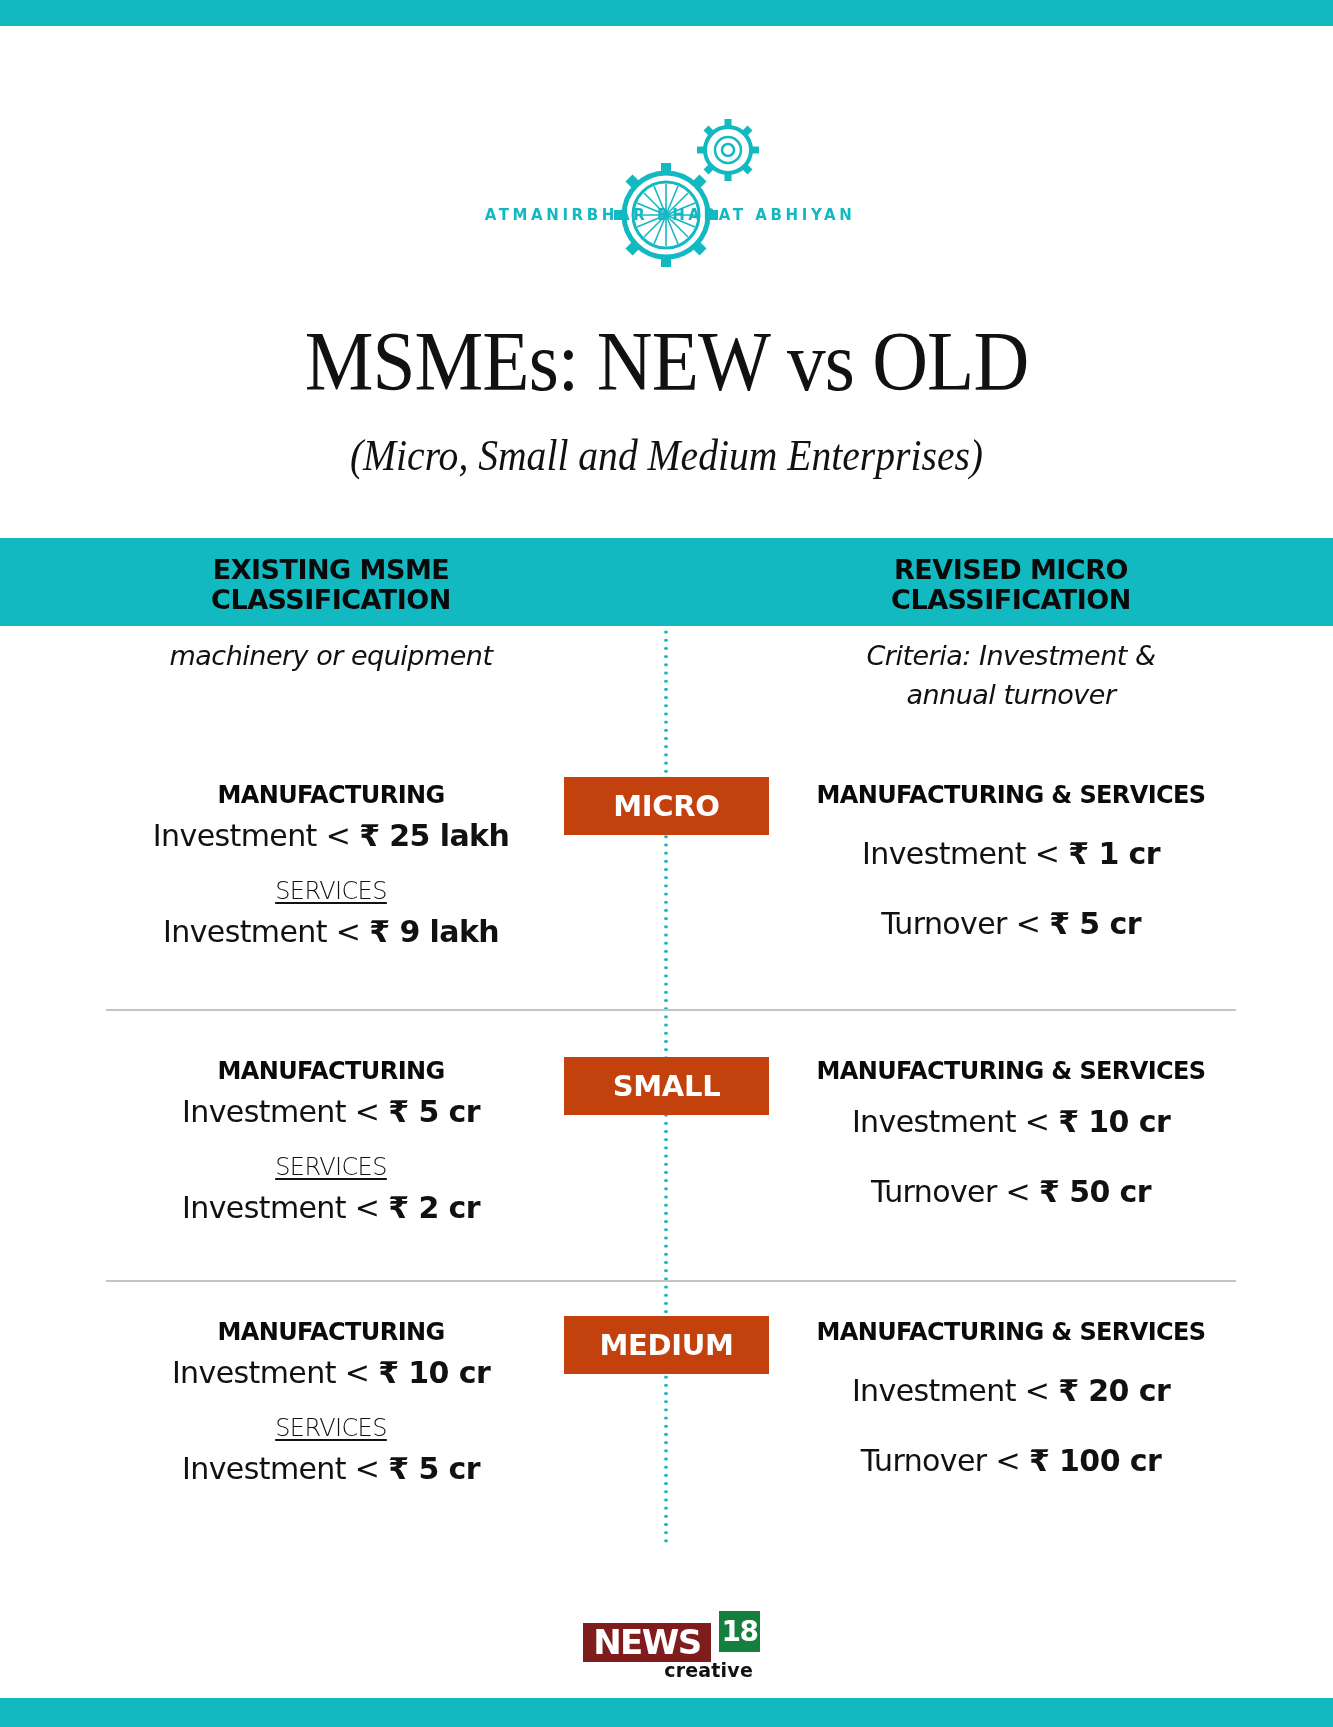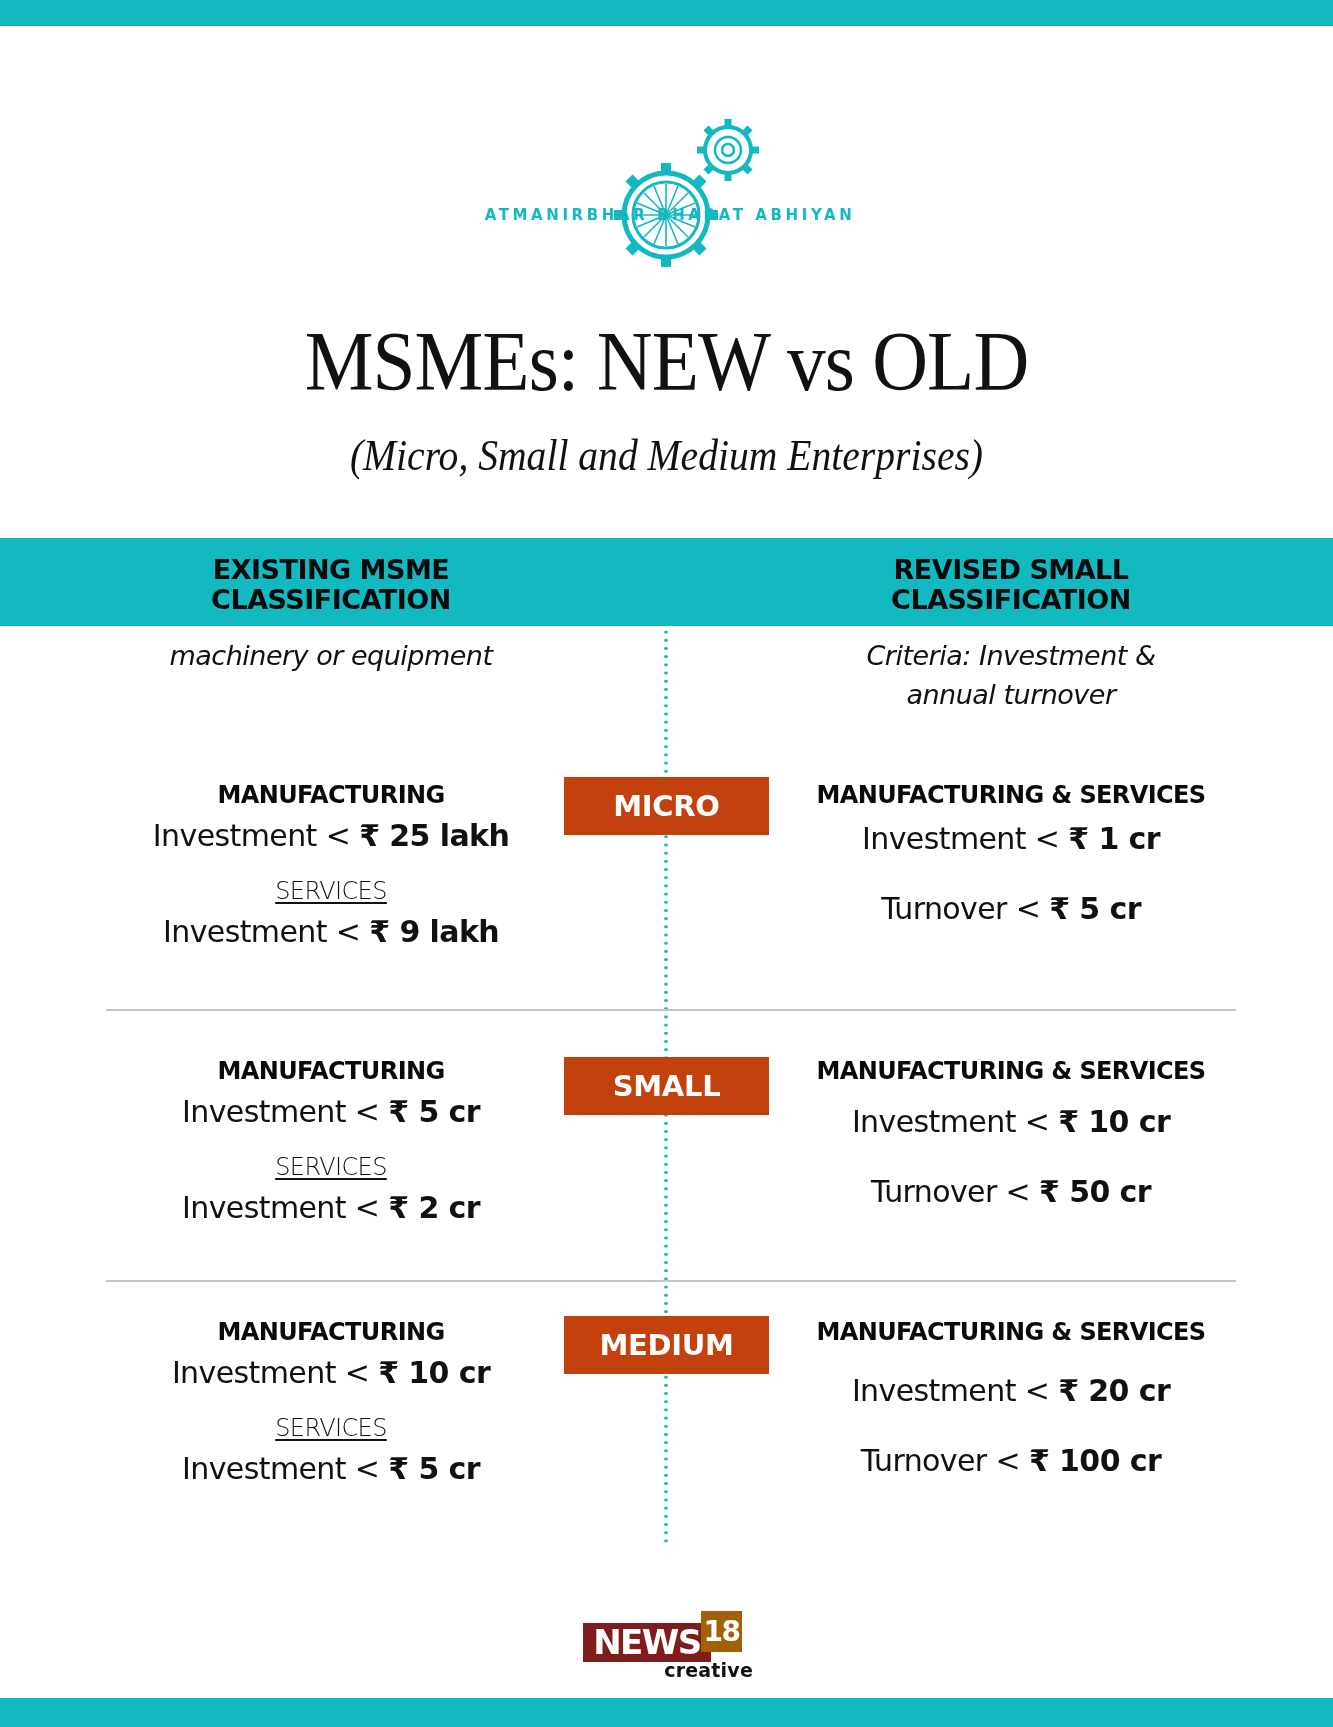--- a/index.html
+++ b/index.html
@@ -81,21 +81,21 @@
   .line .lbl { font-weight: normal; }
   .line .val { font-weight: bold; }
 
   .n18 { position: absolute; left: 583px; top: 1611px; width: 170px; height: 70px; }
   .n18-black {
     position: absolute; left: 0; top: 12px; width: 128px; height: 39px; background: #7f1d1d;
     color: #fff; font-family: "DejaVu Sans", sans-serif; font-weight: bold; font-size: 34px;
     line-height: 39px; text-align: center; letter-spacing: -1.5px;
   }
   .n18-red {
-    position: absolute; left: 118px; top: 0; width: 41px; height: 41px; background: #a16207;
+    position: absolute; left: 136px; top: 0; width: 41px; height: 41px; background: #15803d;
     color: #fff; font-family: "DejaVu Sans", sans-serif; font-weight: bold; font-size: 28px;
     line-height: 41px; text-align: center; letter-spacing: -1.5px;
   }
   .n18-creative {
     position: absolute; left: 78px; top: 48px; width: 92px; text-align: right;
     font-family: "DejaVu Sans", sans-serif; font-weight: bold; font-size: 19px; color: #111;
     letter-spacing: 0.2px; line-height: 22px;
   }
 </style>
 </head>
@@ -153,21 +153,21 @@
 
 <div class="title">MSMEs: NEW vs OLD</div>
 <div class="subtitle">(Micro, Small and Medium Enterprises)</div>
 
 <div class="header-band"></div>
 <div class="col-head left">
   <div>EXISTING MSME</div>
   <div>CLASSIFICATION</div>
 </div>
 <div class="col-head right">
-  <div>REVISED SMALL</div>
+  <div>REVISED MICRO</div>
   <div>CLASSIFICATION</div>
 </div>
 
 <div class="criteria left">
   <div>machinery or equipment</div>
 </div>
 <div class="criteria right">
   <div>Criteria: Investment &amp;</div>
   <div>annual turnover</div>
 </div>
@@ -179,21 +179,21 @@
 
 <div class="badge" style="top:777px;">MICRO</div>
 <div class="block left" style="top:780px;">
   <div class="cat">MANUFACTURING</div>
   <div class="line" style="margin-top:6px;"><span class="lbl">Investment &lt; </span><span class="val">₹ 25 lakh</span></div>
   <div class="svc" style="margin-top:20px;">SERVICES</div>
   <div class="line" style="margin-top:6px;"><span class="lbl">Investment &lt; </span><span class="val">₹ 9 lakh</span></div>
 </div>
 <div class="block right" style="top:780px;">
   <div class="cat">MANUFACTURING &amp; SERVICES</div>
-  <div class="line" style="margin-top:9px;"><span class="lbl">Investment &lt; </span><span class="val">₹ 1 cr</span></div>
+  <div class="line" style="margin-top:24px;"><span class="lbl">Investment &lt; </span><span class="val">₹ 1 cr</span></div>
   <div class="line" style="margin-top:30px;"><span class="lbl">Turnover &lt; </span><span class="val">₹ 5 cr</span></div>
 </div>
 
 <div class="badge" style="top:1057px;">SMALL</div>
 <div class="block left" style="top:1056px;">
   <div class="cat">MANUFACTURING</div>
   <div class="line" style="margin-top:6px;"><span class="lbl">Investment &lt; </span><span class="val">₹ 5 cr</span></div>
   <div class="svc" style="margin-top:20px;">SERVICES</div>
   <div class="line" style="margin-top:6px;"><span class="lbl">Investment &lt; </span><span class="val">₹ 2 cr</span></div>
 </div>

